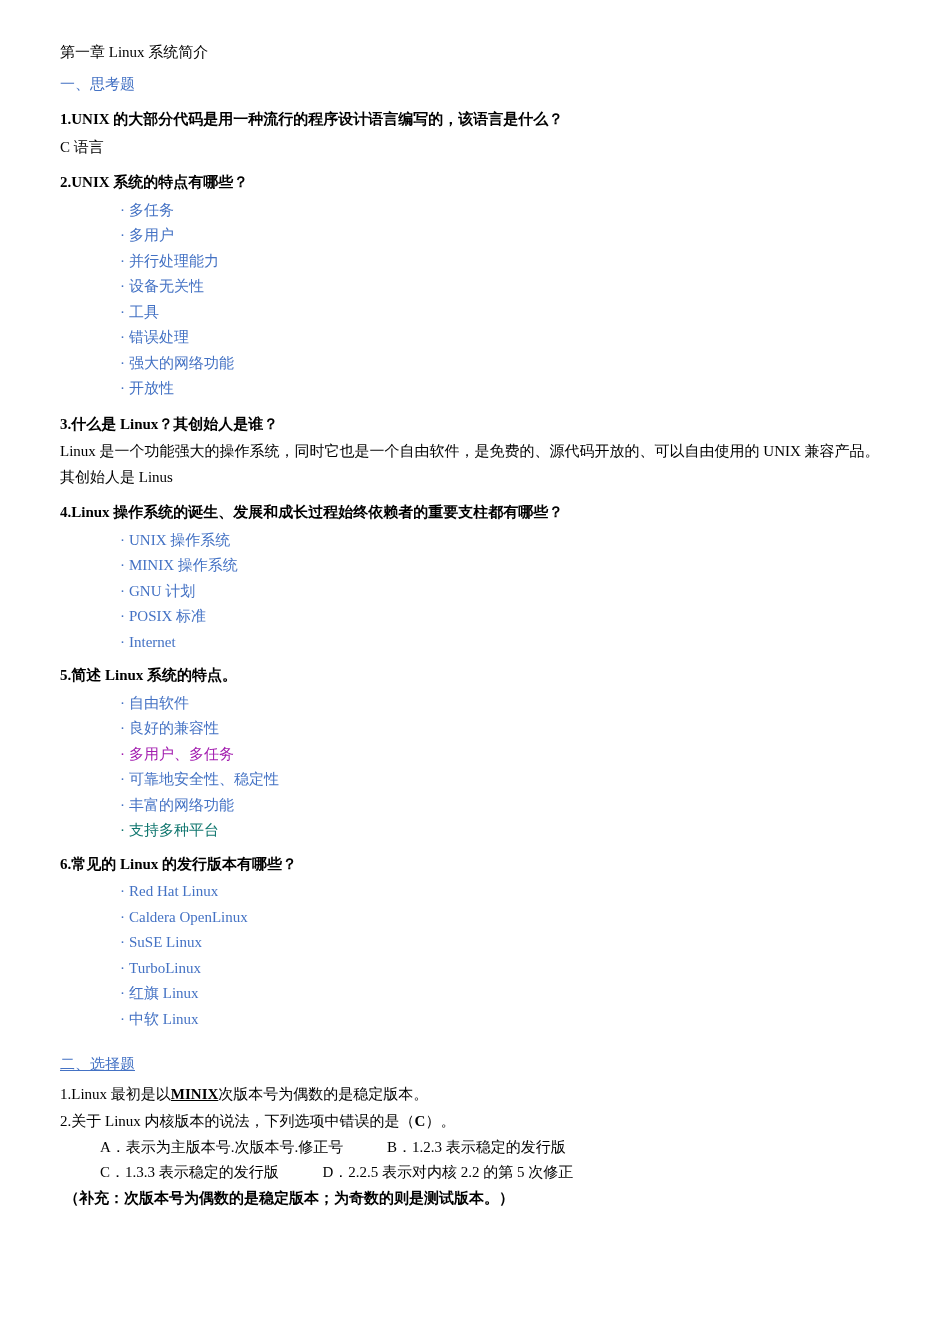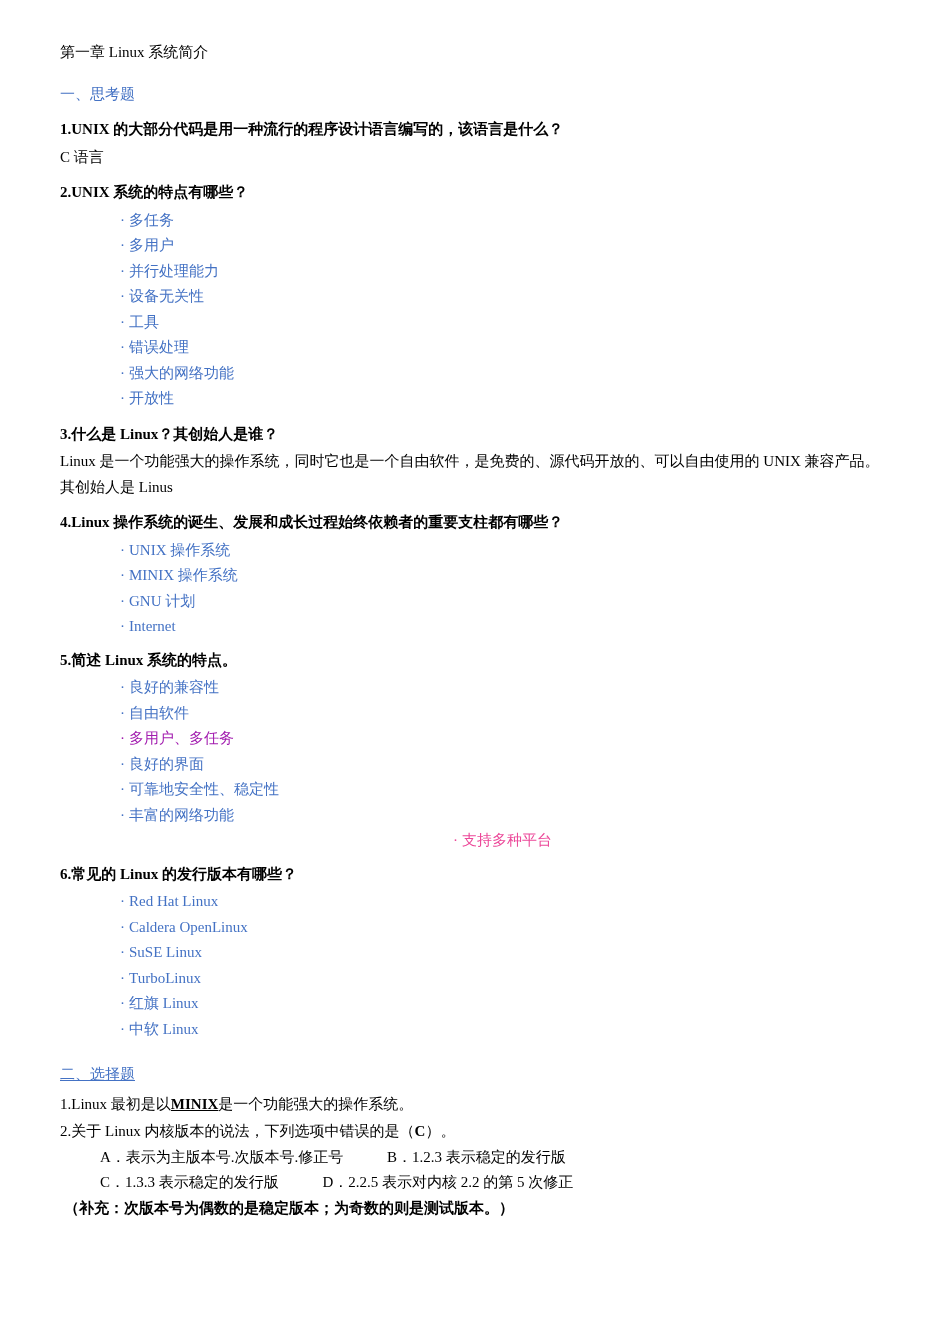--- a/index.html
+++ b/index.html
@@ -13,21 +13,21 @@
       background: #ffffff;
       color: #000000;
       padding: 40px 60px;
       line-height: 1.7;
       width: 945px;
       min-height: 1337px;
     }
     .chapter-title {
       color: #000000;
       font-size: 15px;
-      margin-bottom: 16px;
+      margin-bottom: 6px;
     }
     .section-title {
       color: #4472c4;
       font-size: 15px;
       margin-bottom: 6px;
     }
     .question {
       font-weight: bold;
       font-size: 15px;
       color: #000000;
@@ -114,52 +114,52 @@
 </div>
 <div class="answer-indent">Linux 是一个功能强大的操作系统，同时它也是一个自由软件，是免费的、源代码开放的、可以自由使用的 UNIX 兼容产品。其创始人是 Linus</div>
 
 <div class="question">
   <span>4.</span><span>Linux</span><span> 操作系统的诞生、发展和成长过程始终依赖者的重要支柱都有哪些？</span>
 </div>
 <ul class="bullet-list">
   <li>UNIX 操作系统</li>
   <li>MINIX 操作系统</li>
   <li>GNU 计划</li>
+  <li>POSIX 标准</li>
   <li>Internet</li>
 </ul>
 
 <div class="question gap">
   <span>5.</span><span>简述 Linux</span><span> 系统的特点。</span>
 </div>
 <ul class="bullet-list">
+  <li style="color:#4472c4;">自由软件</li>
   <li style="color:#4472c4;">良好的兼容性</li>
-  <li style="color:#4472c4;">自由软件</li>
   <li style="color:#a21caf;">多用户、多任务</li>
-  <li style="color:#4472c4;">良好的界面</li>
   <li style="color:#4472c4;">可靠地安全性、稳定性</li>
   <li style="color:#4472c4;">丰富的网络功能</li>
-  <li style="color:#ec4899;text-align:center;">支持多种平台</li>
+  <li style="color:#0f766e;">支持多种平台</li>
 </ul>
 
 <div class="question gap">
   <span>6.</span><span>常见的 Linux</span><span> 的发行版本有哪些？</span>
 </div>
 <ul class="bullet-list">
   <li>Red Hat Linux</li>
   <li>Caldera  OpenLinux</li>
   <li>SuSE  Linux</li>
   <li>TurboLinux</li>
   <li style="color:#4472c4;">红旗 Linux</li>
   <li style="color:#4472c4;">中软 Linux</li>
 </ul>
 
 <div class="section-two-title" style="margin-top:20px;text-decoration:underline;">二、选择题</div>
 
 <div class="choice-line">
-  <span>1.Linux 最初是以</span><span class="underline-bold">MINIX</span><span>是一个功能强大的操作系统。</span>
+  <span>1.Linux 最初是以</span><span class="underline-bold">MINIX</span><span>次版本号为偶数的是稳定版本。</span>
 </div>
 
 <div class="choice-line">
   <span>2.关于 Linux 内核版本的说法，下列选项中错误的是（</span><span class="bold-answer">C</span><span>）。</span>
 </div>
 <div class="choice-options">
   <span>A．表示为主版本号.次版本号.修正号</span>
   <span style="margin-left: 40px;">B．1.2.3 表示稳定的发行版</span>
 </div>
 <div class="choice-options">

